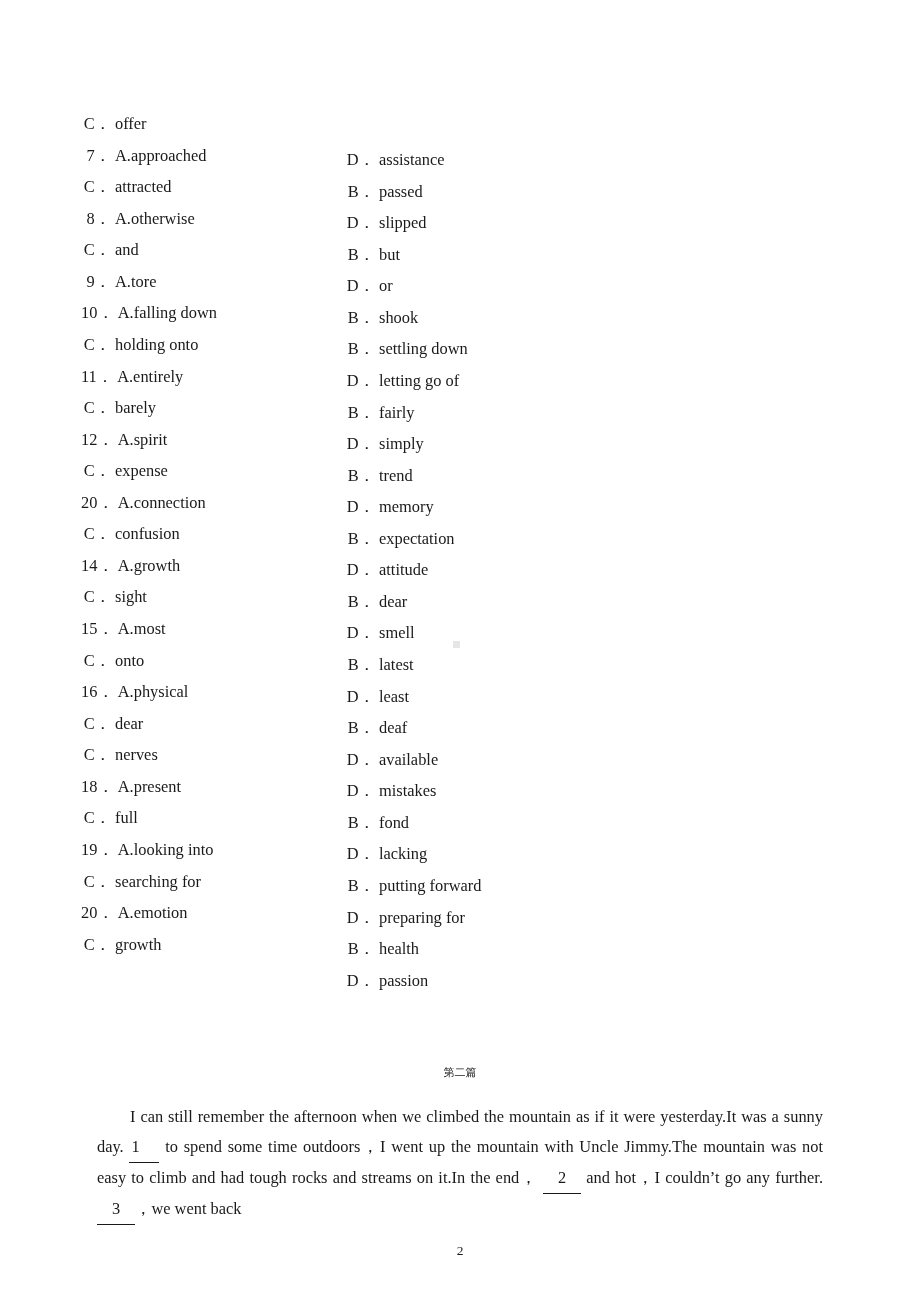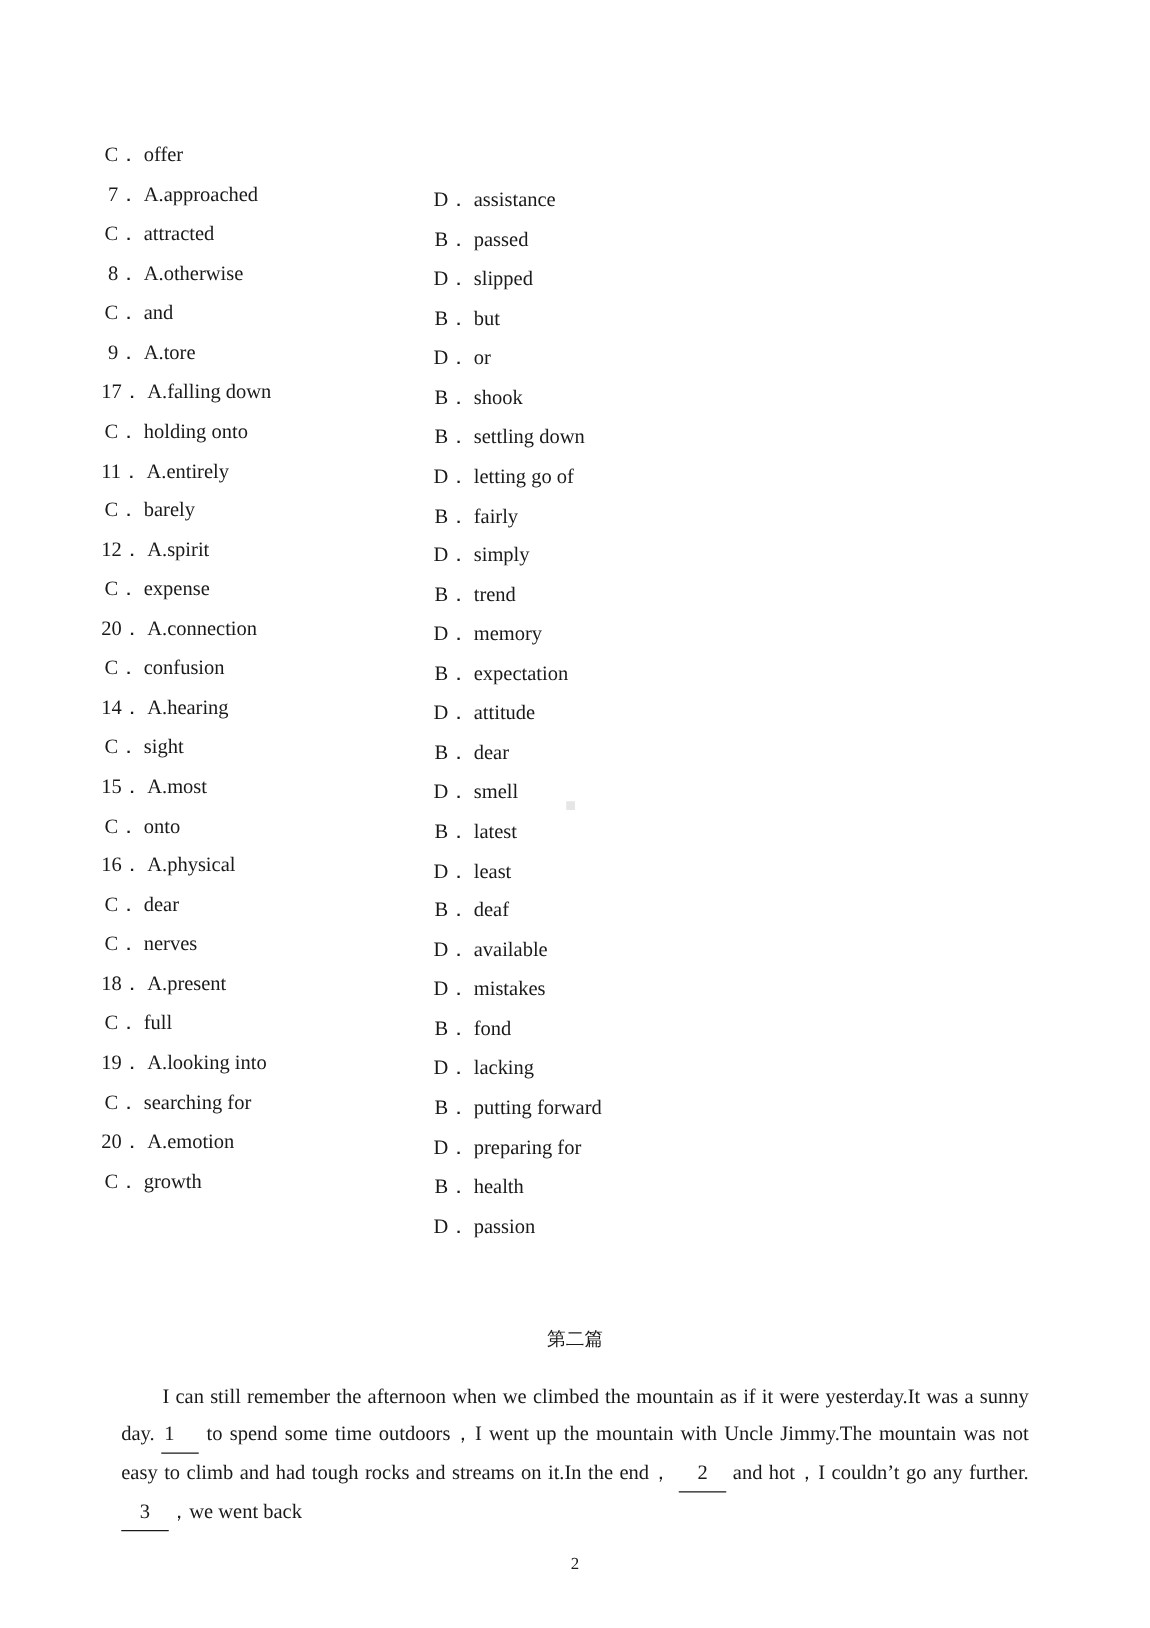--- a/index.html
+++ b/index.html
@@ -58,21 +58,21 @@
 
   
   #passage {
     position: absolute;
     left: 81px;
     top: 1058px;
     width: 758px;
   }
   .section-heading {
     text-align: center;
-    font-size: 15px;
+    font-size: 11px;
     line-height: 28px;
     font-family: "Liberation Serif", "DejaVu Serif", serif;
   }
   .body-para {
     font-size: 16.4px;
     line-height: 30px;
     text-align: justify;
     text-justify: inter-word;
     margin: 16px;
   }
@@ -132,21 +132,21 @@
       </div>
       <div class="opt-row">
         <span class="opt-cell left"><span class="tag">C．</span><span class="tag-sep"></span><span class="opt-text">and</span></span>
         <span class="opt-cell right"><span class="tag">D．</span><span class="tag-sep"></span><span class="opt-text">or</span></span>
       </div>
       <div class="opt-row">
         <span class="opt-cell left"><span class="tag">9．</span><span class="tag-sep"></span><span class="opt-text">A.tore</span></span>
         <span class="opt-cell right"><span class="tag">B．</span><span class="tag-sep"></span><span class="opt-text">shook</span></span>
       </div>
       <div class="opt-row">
-        <span class="opt-cell left"><span class="tag">17．</span><span class="tag-sep"></span><span class="opt-text">A.falling down</span></span>
+        <span class="opt-cell left"><span class="tag">10．</span><span class="tag-sep"></span><span class="opt-text">A.falling down</span></span>
         <span class="opt-cell right"><span class="tag">B．</span><span class="tag-sep"></span><span class="opt-text">settling down</span></span>
       </div>
       <div class="opt-row">
         <span class="opt-cell left"><span class="tag">C．</span><span class="tag-sep"></span><span class="opt-text">holding onto</span></span>
         <span class="opt-cell right"><span class="tag">D．</span><span class="tag-sep"></span><span class="opt-text">letting go of</span></span>
       </div>
       <div class="opt-row">
         <span class="opt-cell left"><span class="tag">11．</span><span class="tag-sep"></span><span class="opt-text">A.entirely</span></span>
         <span class="opt-cell right"><span class="tag">B．</span><span class="tag-sep"></span><span class="opt-text">fairly</span></span>
       </div>
@@ -164,21 +164,21 @@
       </div>
       <div class="opt-row">
         <span class="opt-cell left"><span class="tag">20．</span><span class="tag-sep"></span><span class="opt-text">A.connection</span></span>
         <span class="opt-cell right"><span class="tag">B．</span><span class="tag-sep"></span><span class="opt-text">expectation</span></span>
       </div>
       <div class="opt-row">
         <span class="opt-cell left"><span class="tag">C．</span><span class="tag-sep"></span><span class="opt-text">confusion</span></span>
         <span class="opt-cell right"><span class="tag">D．</span><span class="tag-sep"></span><span class="opt-text">attitude</span></span>
       </div>
       <div class="opt-row">
-        <span class="opt-cell left"><span class="tag">14．</span><span class="tag-sep"></span><span class="opt-text">A.hearing</span></span>
+        <span class="opt-cell left"><span class="tag">14．</span><span class="tag-sep"></span><span class="opt-text">A.growth</span></span>
         <span class="opt-cell right"><span class="tag">B．</span><span class="tag-sep"></span><span class="opt-text">dear</span></span>
       </div>
       <div class="opt-row">
         <span class="opt-cell left"><span class="tag">C．</span><span class="tag-sep"></span><span class="opt-text">sight</span></span>
         <span class="opt-cell right"><span class="tag">D．</span><span class="tag-sep"></span><span class="opt-text">smell</span></span>
       </div>
       <div class="opt-row">
         <span class="opt-cell left"><span class="tag">15．</span><span class="tag-sep"></span><span class="opt-text">A.most</span></span>
         <span class="opt-cell right"><span class="tag">B．</span><span class="tag-sep"></span><span class="opt-text">latest</span></span>
       </div>

